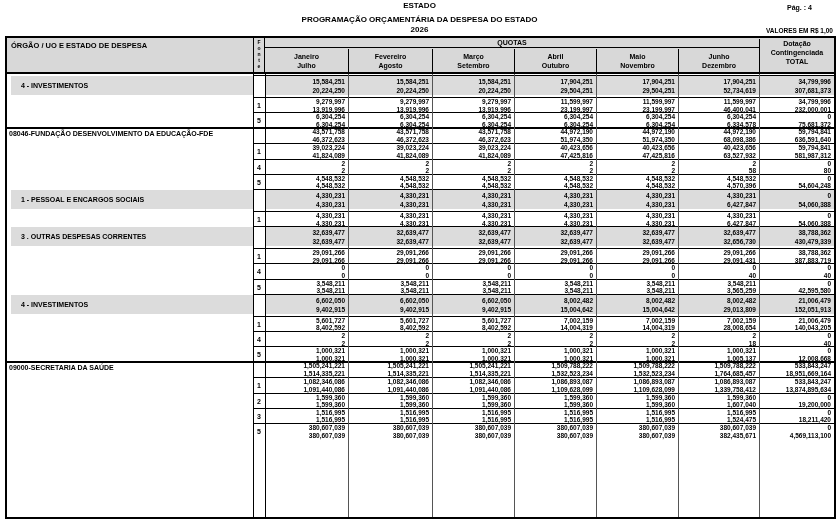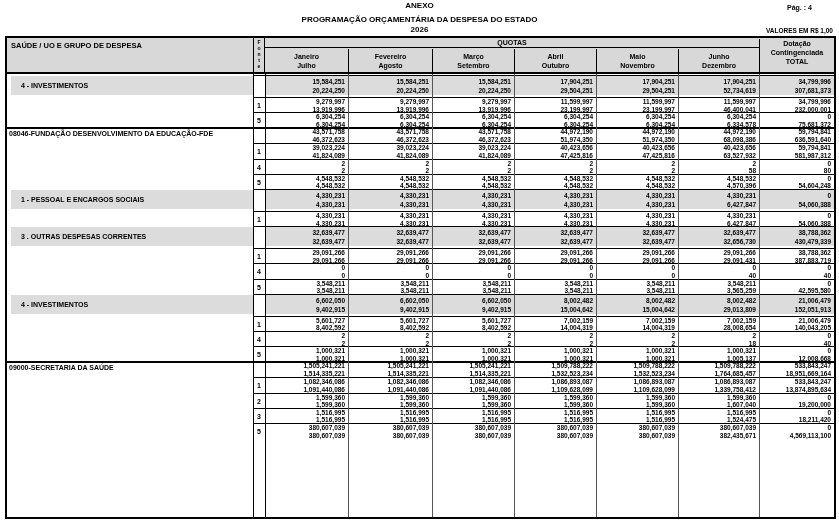--- a/index.html
+++ b/index.html
@@ -17,30 +17,30 @@
   .group-bg { background:#dcdcdc; }
   .vline { position:absolute; top:0; bottom:0; width:1px; background:#555; }
   .num { position:absolute; font-size:6.5px; text-align:right; line-height:7px; padding-right:3px; box-sizing:border-box; }
   .label { position:absolute; font-size:7px; }
   .fonte { position:absolute; font-size:7px; text-align:center; }
   .hline { position:absolute; height:1px; background:#000; }
 </style>
 </head>
 <body>
 
-<div class="hdr-annex">ANEXO</div>
+<div class="hdr-annex">ESTADO</div>
 <div class="hdr-title">PROGRAMAÇÃO ORÇAMENTÁRIA DA DESPESA DO ESTADO</div>
 <div class="hdr-year">2026</div>
 <div class="hdr-page">Pág. :   4</div>
 <div class="hdr-values">VALORES EM R$ 1,00</div>
 
 <div class="tbl" id="tbl">
 
   <div class="cell hdr-bg" style="left:0;top:0;width:827px;height:36px;border-bottom:2px solid #000;"></div>
-  <div class="cell th" style="left:4px;top:3px;text-align:left;font-size:7.5px;">SAÚDE / UO  E GRUPO DE DESPESA</div>
+  <div class="cell th" style="left:4px;top:3px;text-align:left;font-size:7.5px;">ÓRGÃO / UO  E ESTADO DE DESPESA</div>
   <div class="cell" style="left:246px;top:0;width:12px;height:36px;border-left:1px solid #000;border-right:1px solid #000;font-size:5px;line-height:6px;text-align:center;padding-top:1px;">F<br>o<br>n<br>t<br>e</div>
   <div class="cell th" style="left:258px;top:0;width:494px;height:10px;border-bottom:1px solid #000;">QUOTAS</div>
   <div id="month-headers">
       <div class="cell th" style="left: 258px; top: 11px; width: 83px; height: 25px; padding-top: 3px;">
         <div>Janeiro</div>
         <div>Julho</div>
       </div>
       <div class="cell th" style="left: 341px; top: 11px; width: 84px; height: 25px; padding-top: 3px; border-left: 1px solid rgb(0, 0, 0);">
         <div>Fevereiro</div>
         <div>Agosto</div>

